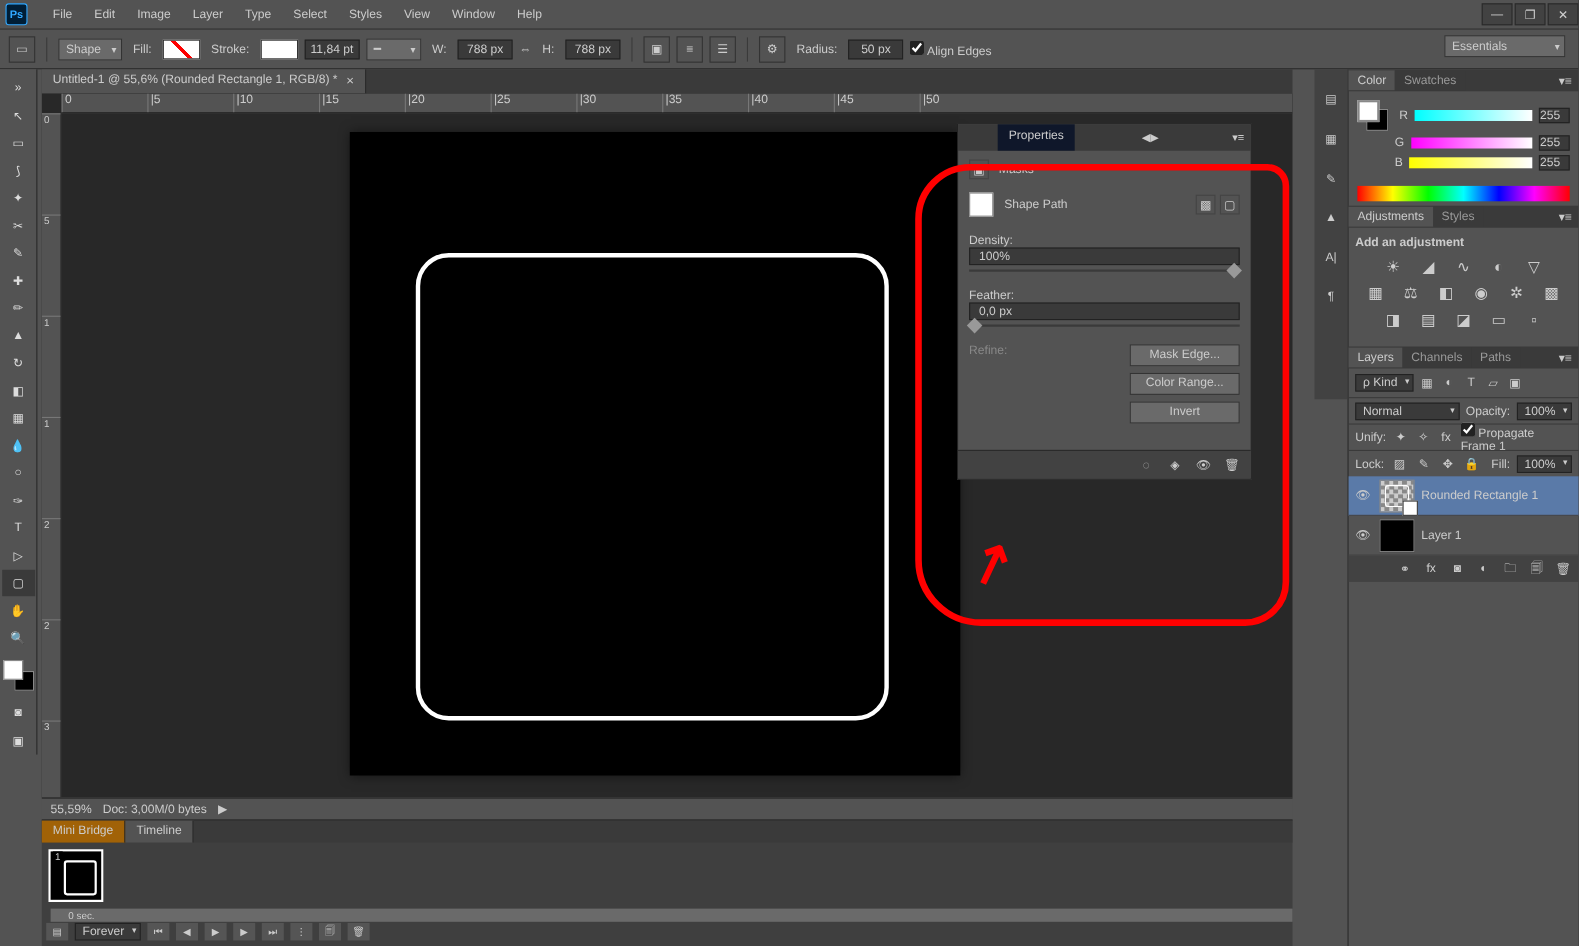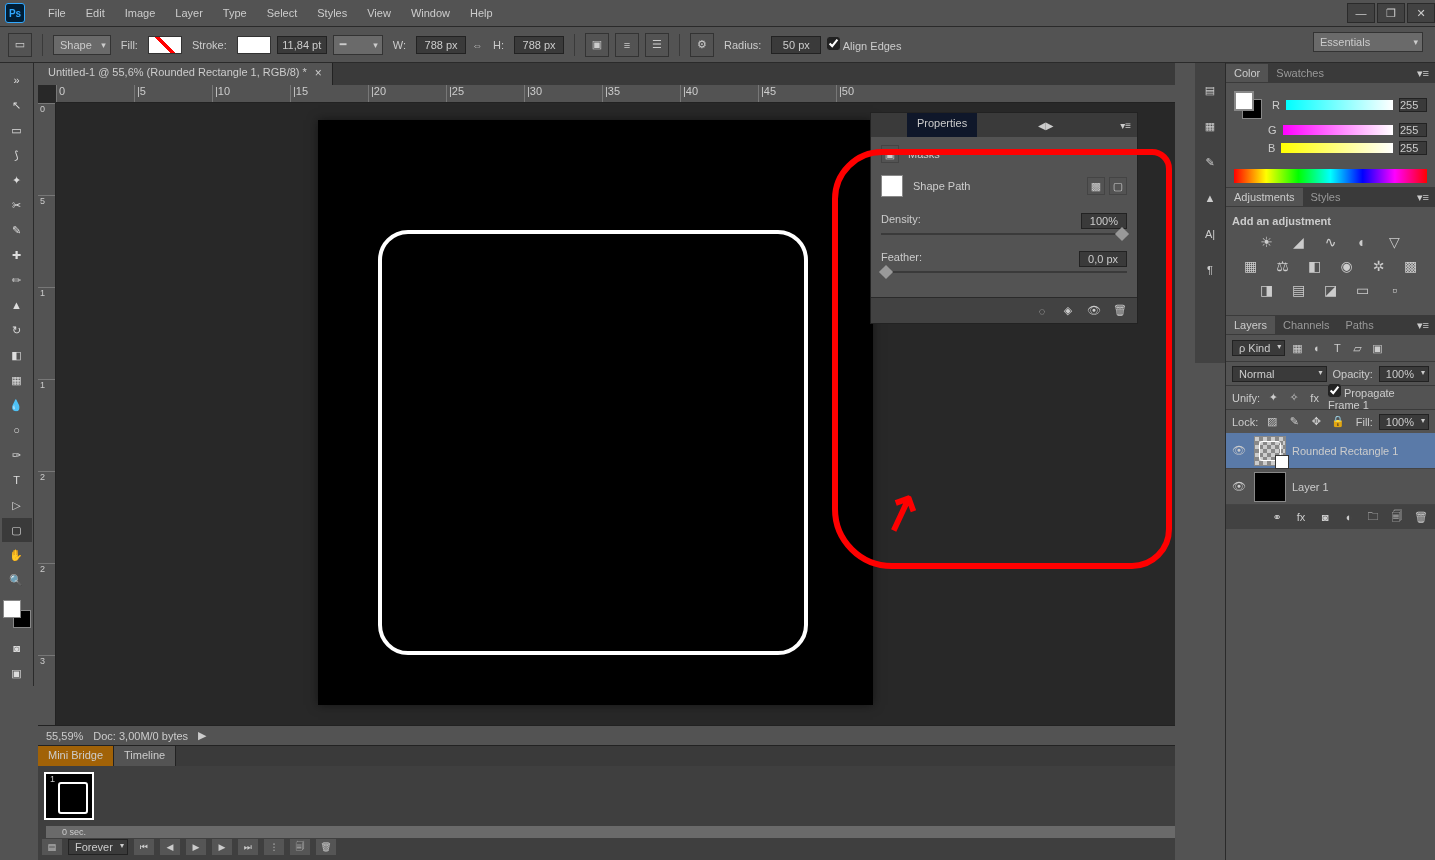--- a/index.html
+++ b/index.html
@@ -63,21 +63,21 @@
 .properties-panel { position:absolute; top:112px; left:870px; width:268px; background:#535353; border:1px solid #222;}
 .prop-tab-row { height:24px; background:#3a3a3a; display:flex; align-items:center;}
 .prop-tab-row .tab { background:#0f172a; padding:4px 10px; height:24px;margin-left:36px;}
 .prop-tab-row .dd { margin-left:auto; padding:0 6px; font-size:10px;}
 .prop-body { padding:8px 10px;}
 .prop-row { display:flex; align-items:center; margin-bottom:10px;}
 .prop-thumb { width:22px; height:22px; background:#fff; border:1px solid #888; margin-right:10px;}
 .prop-icons { margin-left:auto; display:flex; gap:4px;}
 .prop-ic { width:18px; height:18px; border:1px solid #444; display:flex; align-items:center; justify-content:center;}
 .slider-row { margin:16px 0;}
-.slider-row .line { display:flex; justify-content:space-between; margin-bottom:4px;}
+.slider-row .line { display:flex; justify-content:space-between; margin-bottom:4px;flex-direction:column;}
 .slider-val { background:#3a3a3a; padding:1px 8px; border:1px solid #222;}
 .slider-track { height:2px; background:#3a3a3a; position:relative;}
 .slider-thumb { position:absolute; top:-4px; width:10px; height:10px; background:#999; transform:rotate(45deg);}
 .prop-btn { width:100px; height:20px; background:#6a6a6a; border:1px solid #333; margin-left:auto; margin-bottom:6px; text-align:center; padding-top:2px;}
 .prop-bottom { height:26px; background:#424242; display:flex; align-items:center; justify-content:flex-end; gap:8px; padding:0 8px; border-top:1px solid #2a2a2a;}
 .pb-ic { width:18px; height:18px; display:flex; align-items:center; justify-content:center;}
 
 
 .right-col { position:absolute; right:0; top:63px; width:210px; bottom:0; background:#535353; border-left:1px solid #2a2a2a;}
 .icon-strip { position:absolute; right:210px; top:63px; width:30px; background:#424242; height:300px; padding-top:12px;}
@@ -294,20 +294,28 @@
     </div>
     <div class="slider-row">
       <div class="line">
           <span>Feather:</span>
           <span class="slider-val">0,0 px</span>
         </div>
       <div class="slider-track">
           <div class="slider-thumb" style="left:0;"></div>
         </div>
     </div>
+    <div class="prop-row" style="align-items:flex-start;">
+      <span style="color:#888">Refine:</span>
+      <div style="margin-left:auto;">
+        <div class="prop-btn">Mask Edge...</div>
+        <div class="prop-btn">Color Range...</div>
+        <div class="prop-btn">Invert</div>
+      </div>
+    </div>
   </div>
   <div class="prop-bottom">
     <div class="pb-ic">◌</div>
     <div class="pb-ic">◈</div>
     <div class="pb-ic">👁</div>
     <div class="pb-ic">🗑</div>
   </div>
 </div>
 
 <div class="icon-strip">

